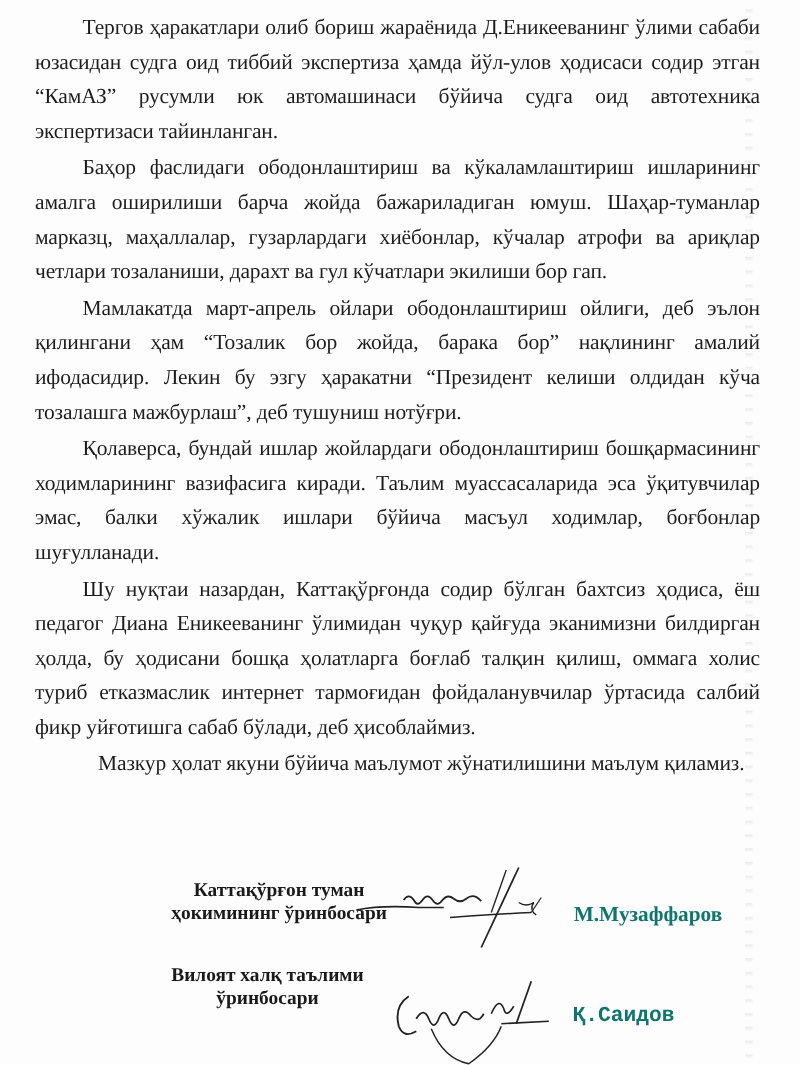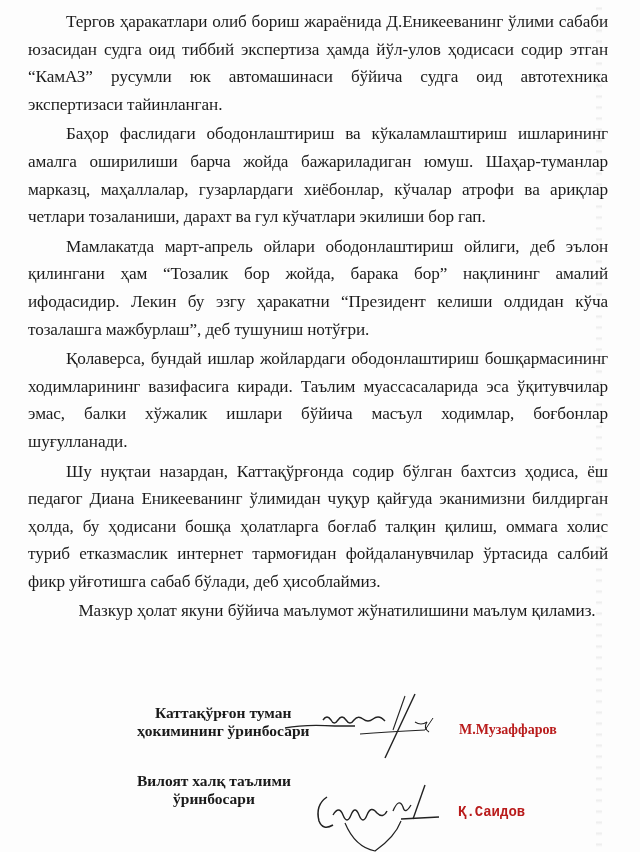--- a/index.html
+++ b/index.html
@@ -57,22 +57,22 @@
       font-size: 15.5px;
       line-height: 18px;
       color: #1a1a1a;
       text-align: center;
     }
     .sig1 { left: 137px; top: 704px; }
     .sig2 { left: 137px; top: 772px; }
     .sig-name {
       position: absolute;
       font-weight: bold;
-      font-size: 14px;
-      color: #b91c1c;
+      font-size: 17px;
+      color: #0f766e;
       font-family: "Liberation Serif", "DejaVu Serif", serif;
     }
     .name1 { left: 459px; top: 722px; }
     .name2 { left: 458px; top: 804px; font-family: Liberation Mono, monospace; }
     .signature {
       position: absolute;
     }
     .signature1 { left: 265px; top: 690px; width: 200px; height: 70px; }
     .signature2 { left: 305px; top: 775px; width: 140px; height: 77px; }
   </style>

